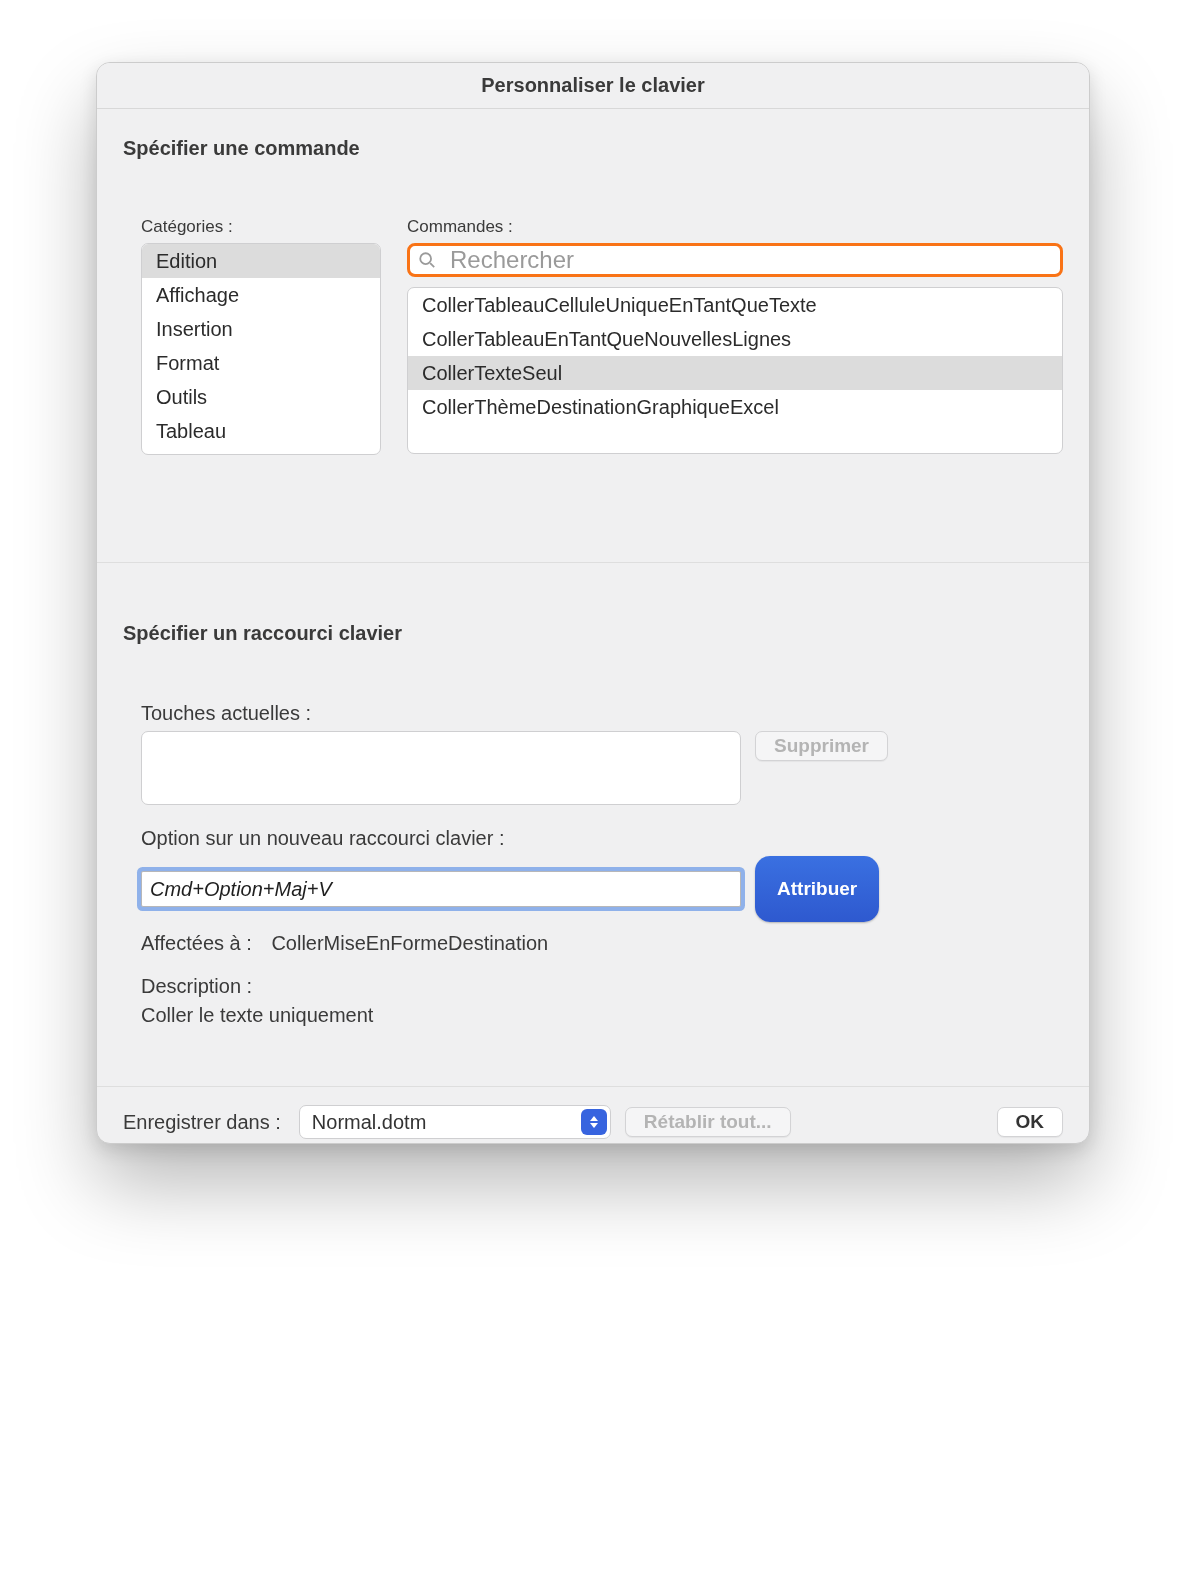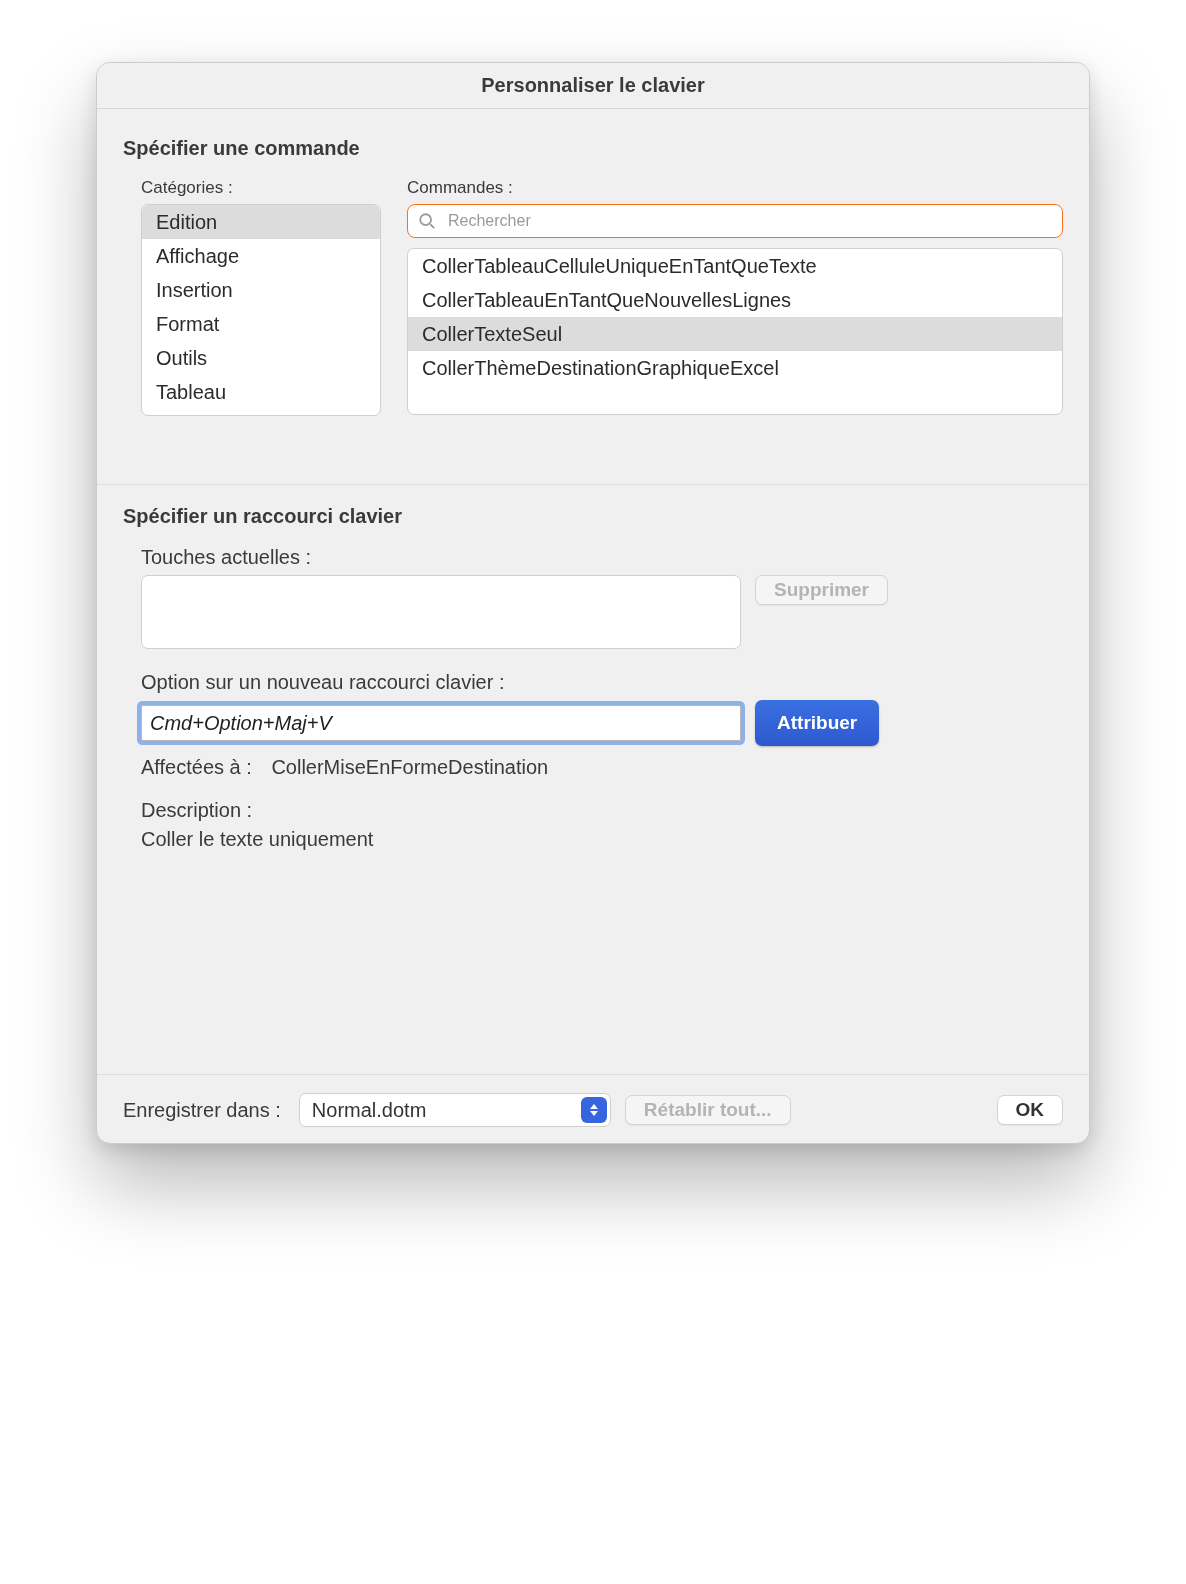--- a/index.html
+++ b/index.html
@@ -34,20 +34,21 @@
     color: #3a3a3a;
     border-bottom: 1px solid #d8d8d8;
     background: #f0f0f1;
   }
   .content {
     flex: 1;
     padding: 28px 26px 16px 26px;
     overflow: hidden;
     display: flex;
     flex-direction: column;
+    gap: 39px;
   }
   .section-heading {
     font-size: 20px;
     font-weight: 700;
     color: #3a3a3a;
     margin-bottom: 18px;
   }
   .spec-row {
     display: flex;
     gap: 26px;
@@ -78,24 +79,24 @@
 
   
   .commands-col { flex: 1; }
   .search-wrap {
     position: relative;
     margin-bottom: 10px;
   }
   .search-input {
     width: 100%;
     height: 34px;
-    border: 1px solid #f97316;
+    border: 3px solid #f97316;
     border-radius: 8px;
     background: #ffffff;
-    font-size: 16px;
+    font-size: 24px;
     padding: 0 12px 0 40px;
     color: #333;
   }
   .search-input::placeholder { color: #9a9a9a; }
   .search-icon {
     position: absolute;
     left: 11px; top: 50%;
     transform: translateY(-50%);
     width: 18px; height: 18px;
     fill: none;
@@ -164,25 +165,25 @@
     border-radius: 2px;
     outline: none;
     box-shadow: 0 0 0 4px rgba(64,125,227,0.55);
     background: #ffffff;
     color: #1f1f1f;
     font-style: italic;
   }
   .assign-button {
     font-size: 19px;
     font-weight: 600;
-    padding: 12px 22px;
+    padding: 22px 22px;
     background: linear-gradient(#3a70e1, #2e59cf);
     color: #ffffff;
     border: 0;
-    border-radius: 7px;
+    border-radius: 15px;
     box-shadow: 0 1px 2px rgba(0,0,0,0.25);
   }
 
   .info-line {
     font-size: 20px;
     color: #3a3a3a;
     margin-bottom: 20px;
   }
   .info-line .key { margin-right: 14px; }
 

